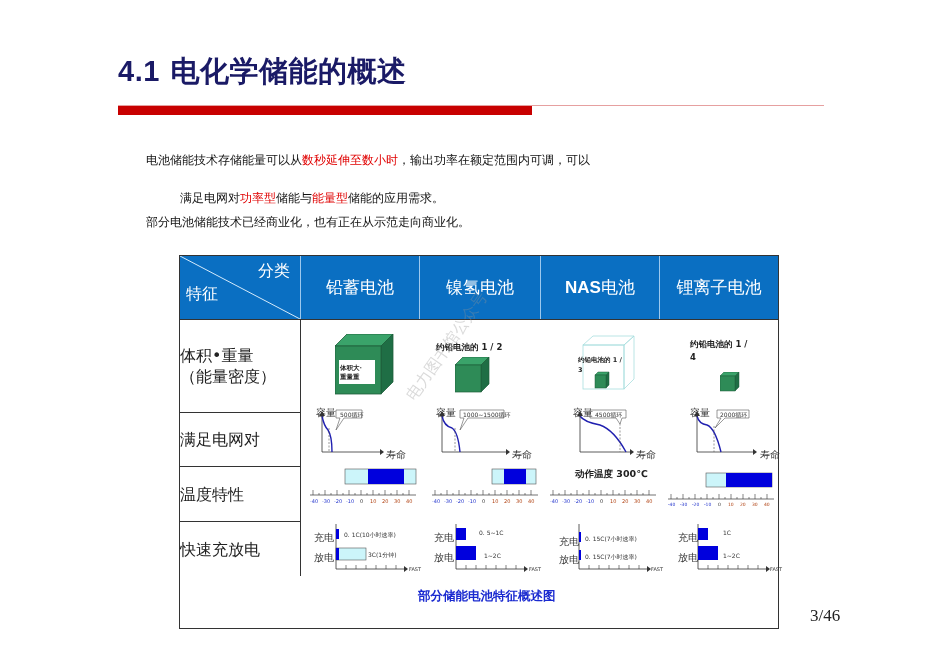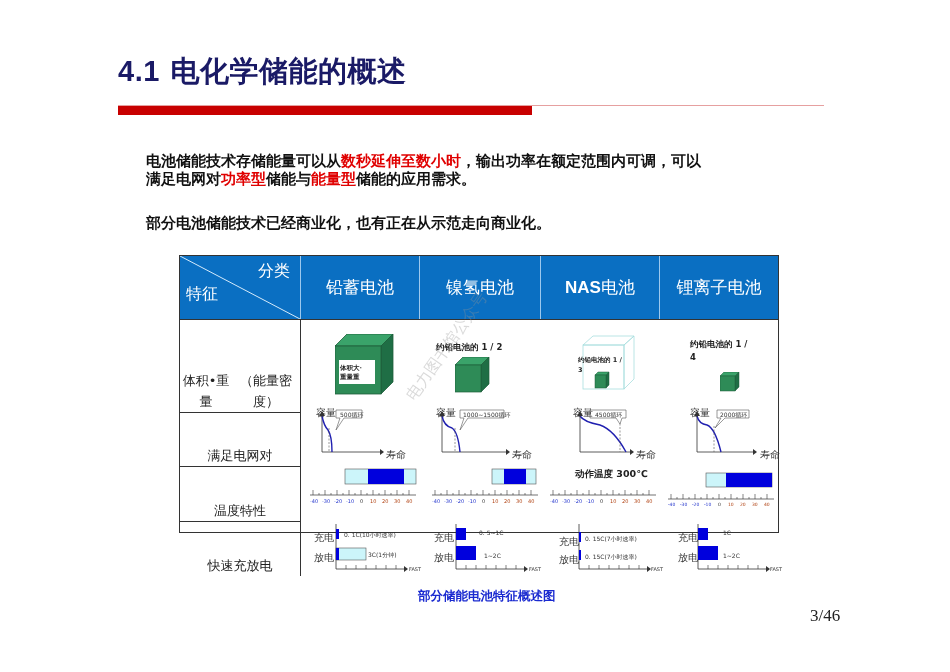--- a/index.html
+++ b/index.html
@@ -3,36 +3,36 @@
 <meta charset="utf-8">
 <style>
   html, body { margin:0; padding:0; }
   body { width:950px; height:672px; background:#ffffff; position:relative; overflow:hidden;
          font-family:"DejaVu Sans","Liberation Sans",sans-serif; }
   .title { position:absolute; left:118px; top:52px; font-size:29px; font-weight:bold; color:#1a1a66;
            font-family:"DejaVu Serif","Liberation Serif",serif; letter-spacing:0.5px; }
   .title .num { font-family:Liberation Sans, sans-serif; }
   .rule-thin { position:absolute; left:118px; top:105px; width:706px; height:1px; background:#e6a0a0; }
   .rule-thick { position:absolute; left:118px; top:106px; width:414px; height:9px; background:#c80000; }
-  .para { position:absolute; left:146px; font-size:15px; font-weight:bold; color:#111; white-space:nowrap; }
+  .para { position:absolute; left:146px; font-size:12px; font-weight:normal; color:#111; white-space:nowrap; }
   .para .red { color:#e00000; }
-  .p1 { top:152px; } .p2 { top:170px; } .p3 { top:214px; }
-
-  .tbl { position:absolute; left:179px; top:255px; width:600px; height:278px; border:1px solid #333; box-sizing:border-box; }
+  .p1 { top:152px; } .p2 { top:190px;margin-left:34px; } .p3 { top:214px; }
+
+  .tbl { position:absolute; left:179px; top:255px; width:600px; height:374px; border:1px solid #333; box-sizing:border-box; }
   .hdr { position:absolute; left:0; top:0; width:598px; height:63px; background:#0a6fc2; }
   .hcell { position:absolute; top:0; height:63px; color:#fff; font-size:17px; display:flex; align-items:center; justify-content:center;
            border-left:1px solid #9cc8ee; box-sizing:border-box; }
   .hcell.first { border-left:none; }
   .hcell .nas { font-family:"Liberation Sans",sans-serif; font-weight:bold; }
   .diag-top { position:absolute; right:10px; top:5px; color:#fff; font-size:16px; }
   .diag-bot { position:absolute; left:6px; bottom:14px; color:#fff; font-size:16px; }
   .hline { position:absolute; left:0; height:1px; background:#333; }
   .vline { position:absolute; top:63px; width:1px; height:257px; background:#333; }
-  .rowlab { position:absolute; left:0; width:120px; display:flex; flex-direction:row; align-items:flex-end; justify-content:center;
-            font-size:13px; color:#222; text-align:center; line-height:21px; }
+  .rowlab { position:absolute; left:0; width:120px; display:flex; flex-direction:column; align-items:flex-start; justify-content:center;
+            font-size:16px; color:#222; text-align:center; line-height:21px; }
   .cube { position:absolute; }
   .tiny { font-size:10px; color:#333; position:absolute; white-space:nowrap; }
   .label8 { font-size:8.5px; color:#222; font-weight:bold; position:absolute; white-space:nowrap; text-align:left; }
   .fig-caption { position:absolute; left:418px; top:588px; font-size:12.5px; font-weight:bold; color:#1a2ad0; }
   .pagenum { position:absolute; left:810px; top:606px; font-size:17px; color:#222; font-family:"Liberation Serif","DejaVu Serif",serif; }
   .watermark2 { position:absolute; left:402px; top:393px; font-size:16px; color:rgba(150,150,150,0.35);
                transform:rotate(-55deg); transform-origin:left top; white-space:nowrap; }
 </style>
 </head>
 <body>

